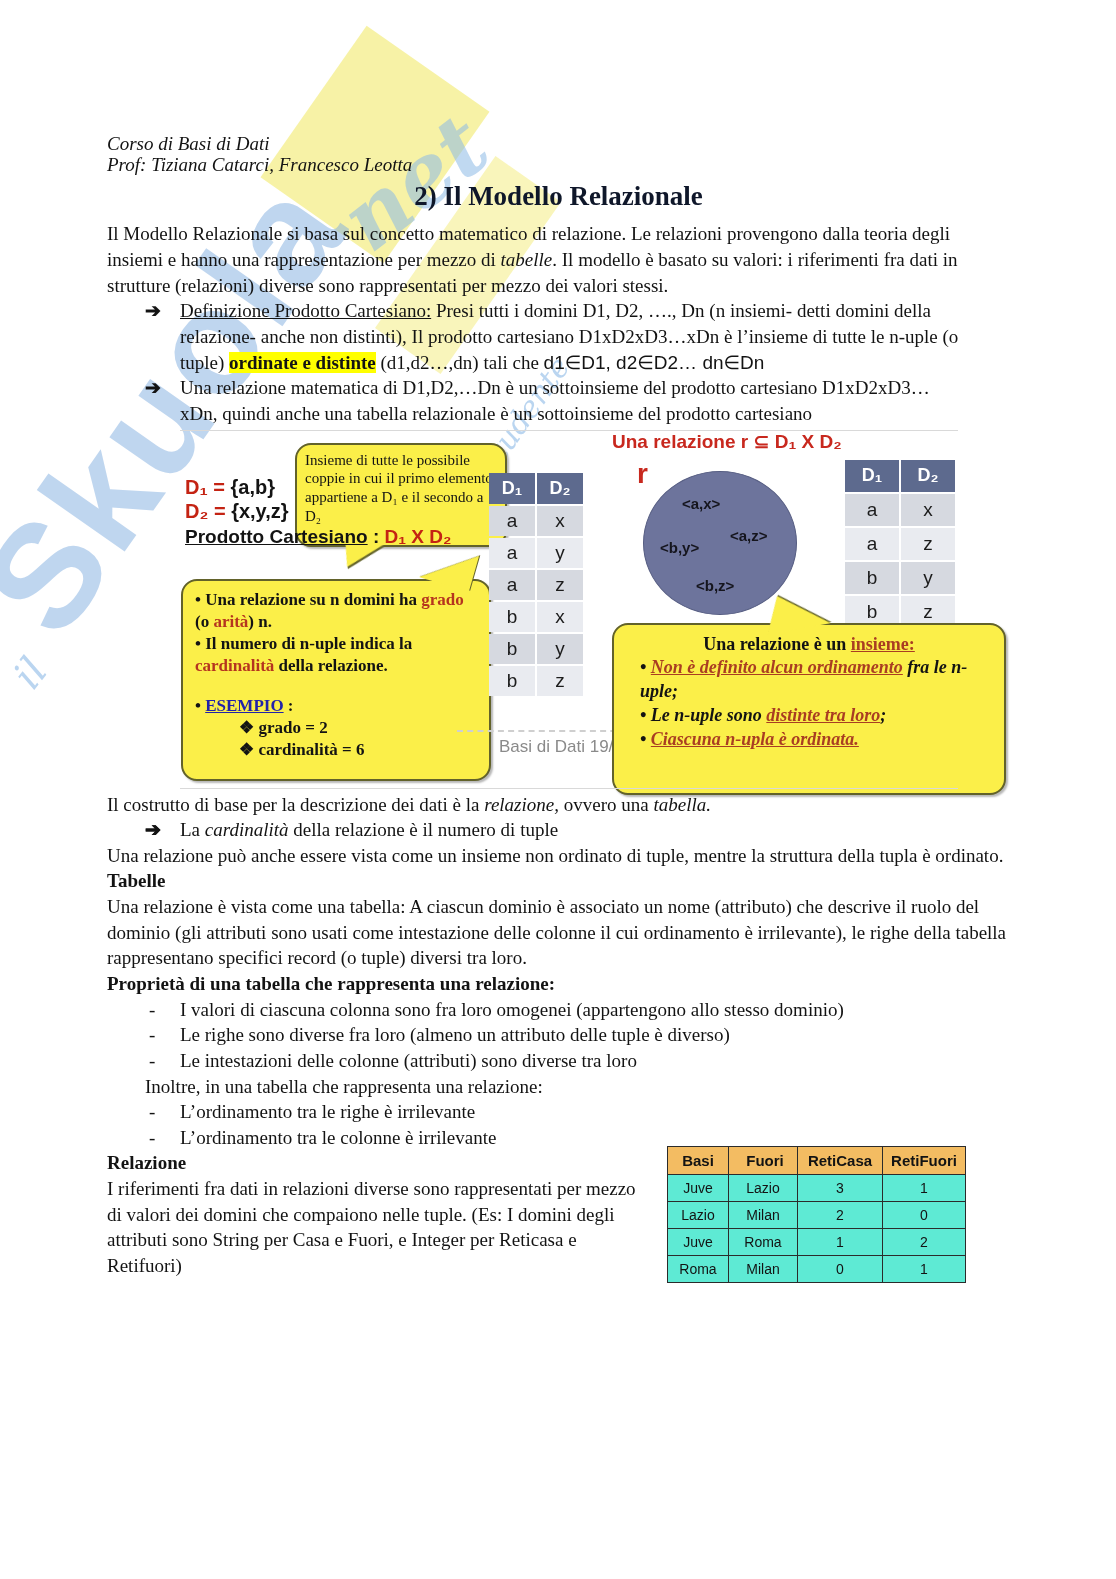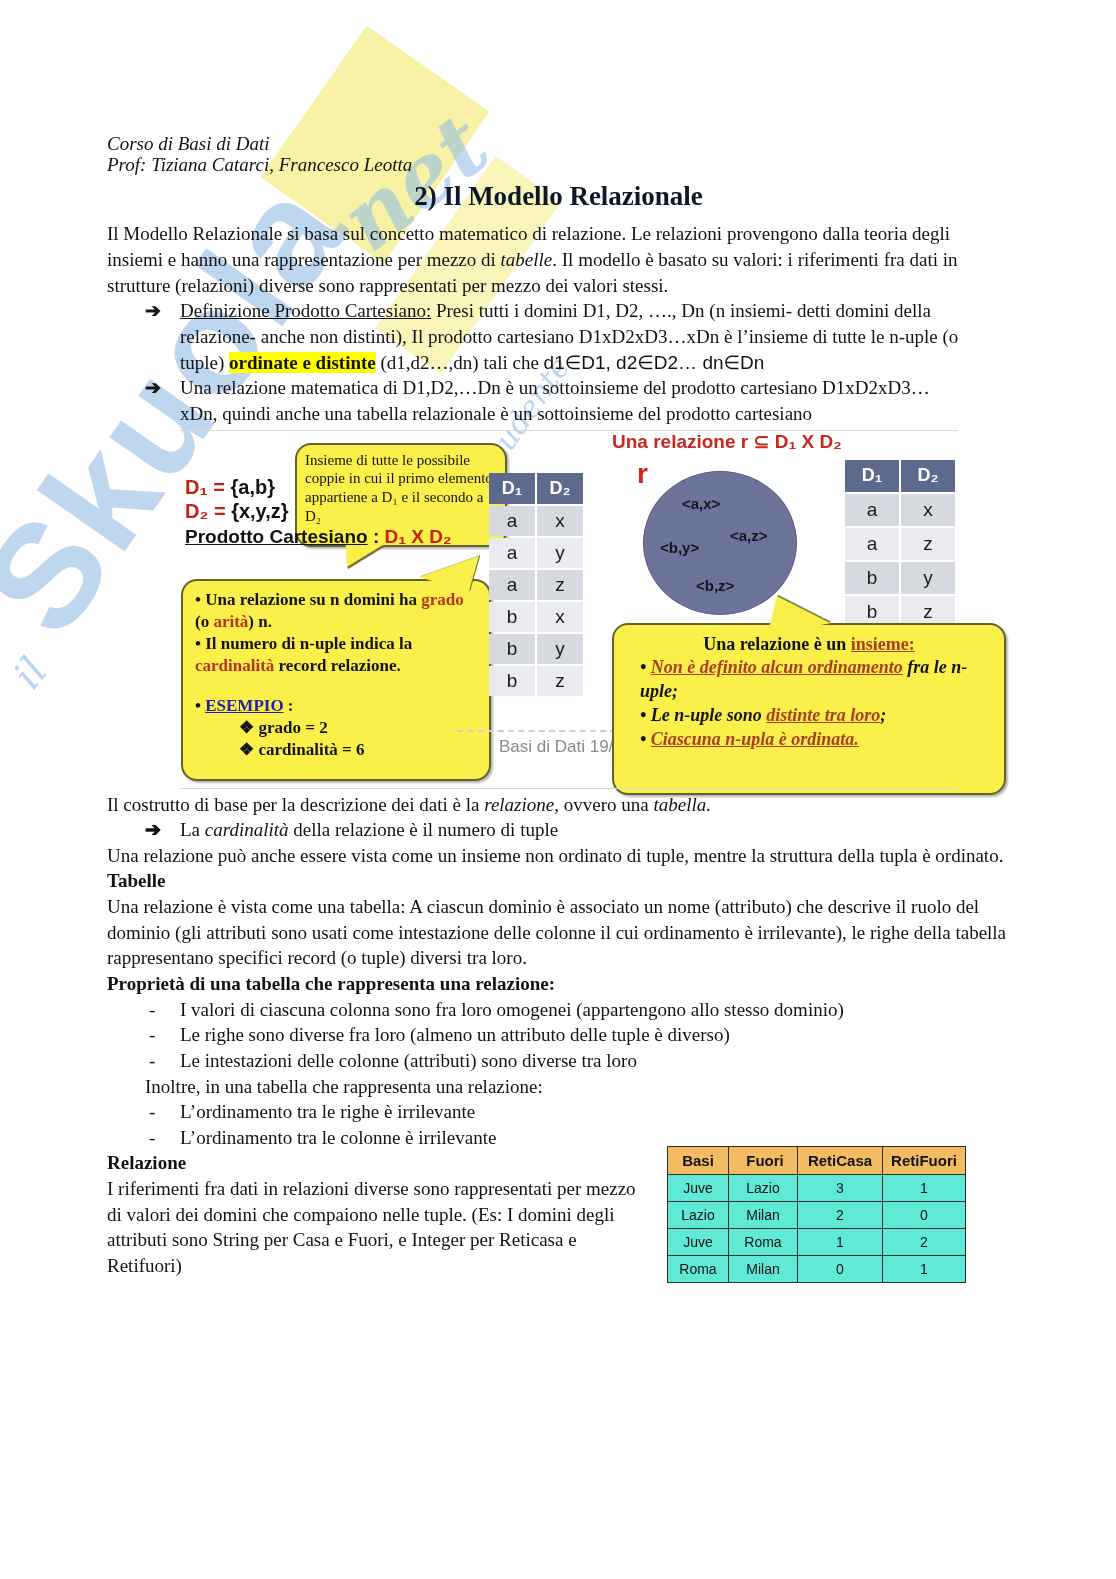--- a/index.html
+++ b/index.html
@@ -132,21 +132,21 @@
 
       <div class="dsets">
         <div><span class="sred">D₁ =</span><span> {a,b}</span></div>
         <div><span class="sred">D₂ =</span><span> {x,y,z}</span></div>
         <div class="prod"><span class="u">Prodotto Cartesiano</span><span> : </span><span class="sred">D₁ X D₂</span></div>
       </div>
 
       <div class="callout callout2">
         <span class="tail tail2"></span>
         <div><span>• Una relazione su n domini ha </span><span class="cred">grado</span><span> (o </span><span class="cred">arità</span><span>) n.</span></div>
-        <div><span>• Il numero di n-uple indica la </span><span class="cred">cardinalità</span><span> record relazione.</span></div>
+        <div><span>• Il numero di n-uple indica la </span><span class="cred">cardinalità</span><span> della relazione.</span></div>
         <div style="height:18px;"></div>
         <div><span>• </span><span class="cblue u">ESEMPIO</span><span> :</span></div>
         <div class="ex">❖ grado = 2</div>
         <div class="ex">❖ cardinalità = 6</div>
       </div>
 
       <table class="stable stable1">
         <thead>
             <tr>
           <th>D₁</th>

